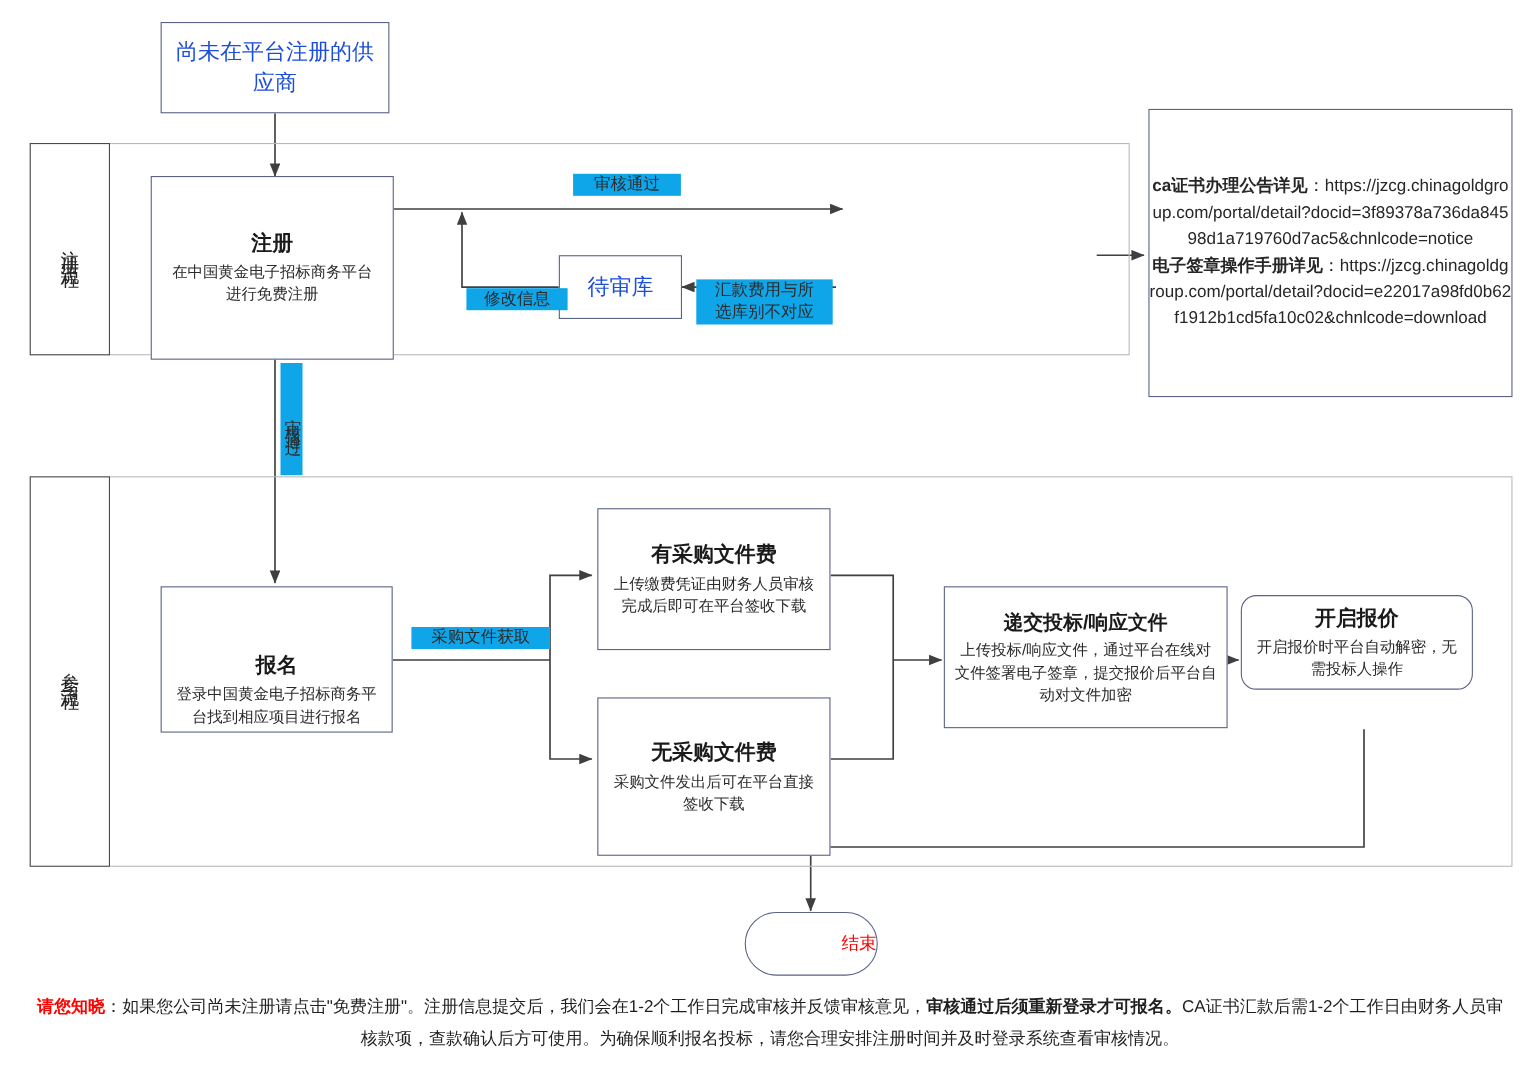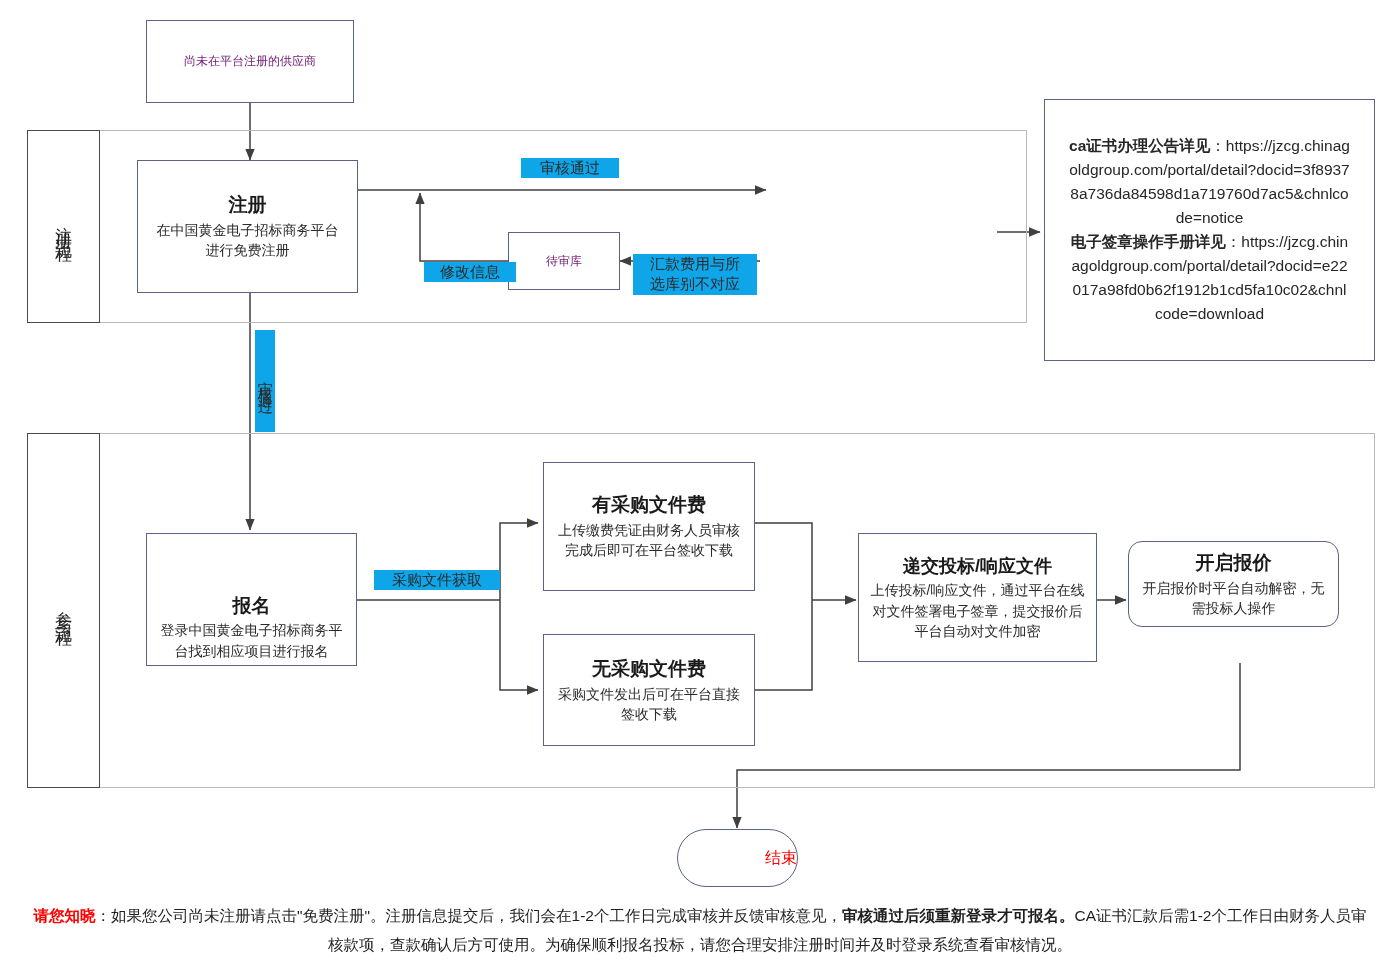--- a/index.html
+++ b/index.html
@@ -46,23 +46,23 @@
     line-height: 1.35;
     color: #1a1a1a;
     margin-bottom: 2px;
   }
   .node .body {
     font-size: 14px;
     line-height: 1.45;
     color: #2b2b2b;
   }
   .node .plain {
-    font-size: 12px;
+    font-size: 20px;
     line-height: 1.4;
-    color: #701a75;
+    color: #1d4ed8;
   }
   .node .kv {
     font-size: 15px;
     line-height: 1.5;
     white-space: pre;
     text-align: left;
     color: #2b2b2b;
   }
 
   
@@ -111,21 +111,21 @@
   .infobox {
     position: absolute;
     box-sizing: border-box;
     border: 1.4px solid #5a6285;
     background: #ffffff;
     display: flex;
     flex-direction: column;
     align-items: center;
     justify-content: center;
     text-align: center;
-    padding: 8px 24px;
+    padding: 8px 0;
   }
   .infobox p {
     margin: 0;
     font-size: 15.5px;
     line-height: 1.55;
     color: #262626;
     word-break: break-all;
   }
   .infobox p b { font-weight: bold; }
 
@@ -198,21 +198,21 @@
 
   <div class="node" style="left:146px; top:20px; width:208px; height:83px;">
     <div class="plain">尚未在平台注册的供应商</div>
   </div>
 
   <div class="lane" style="left:27px; top:130px; width:1000px; height:193px;"></div>
   <div class="lane-head" style="left:27px; top:130px; width:73px; height:193px;">
     <span>注册流程</span>
   </div>
 
-  <div class="node" style="left:137px; top:160px; width:221px; height:133px;">
+  <div class="node" style="left:137px; top:160px; width:221px; height:167px;">
     <div class="title">注册</div>
     <div class="body" style="white-space:pre-line;">在中国黄金电子招标商务平台
 进行免费注册</div>
   </div>
 
   <div class="node" style="left:508px; top:232px; width:112px; height:58px;">
     <div class="plain">待审库</div>
   </div>
 
 
@@ -241,26 +241,26 @@
     <div class="body">登录中国黄金电子招标商务平台找到相应项目进行报名</div>
   </div>
 
   <div class="elabel" style="left:374px; top:570px; width:120px;">采购文件获取</div>
 
   <div class="node" style="left:543px; top:462px; width:212px; height:129px;">
     <div class="title">有采购文件费</div>
     <div class="body">上传缴费凭证由财务人员审核完成后即可在平台签收下载</div>
   </div>
 
-  <div class="node" style="left:543px; top:634px; width:212px; height:112px;">
+  <div class="node" style="left:543px; top:634px; width:212px; height:144px;">
     <div class="title">无采购文件费</div>
     <div class="body">采购文件发出后可在平台直接签收下载</div>
   </div>
 
-  <div class="node" style="left:858px; top:533px; width:239px; height:129px;">
+  <div class="node" style="left:858px; top:533px; width:258px; height:129px;">
     <div class="title" style="font-size:18px;">递交投标/响应文件</div>
     <div class="body">上传投标/响应文件，通过平台在线对文件签署电子签章，提交报价后平台自动对文件加密</div>
   </div>
 
   <div class="node" style="left:1128px; top:541px; width:211px; height:86px;border-radius:14px;">
     <div class="title">开启报价</div>
     <div class="body">开启报价时平台自动解密，无需投标人操作</div>
   </div>
 
   <div class="terminator" style="left:677px; top:829px; width:121px; height:58px;">

